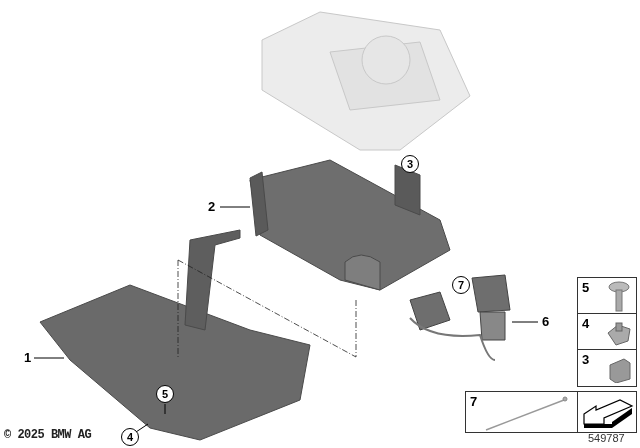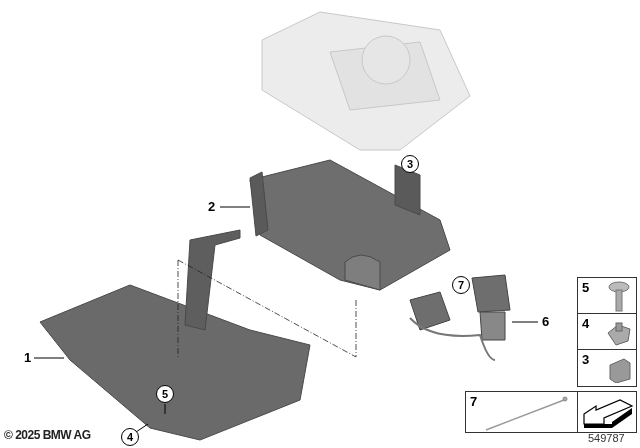--- a/index.html
+++ b/index.html
@@ -1,20 +1,20 @@
 <!DOCTYPE html>
 <html><head>
 <meta charset="utf-8">
 <style>
   html,body{margin:0;padding:0;background:#fff;}
   body{width:640px;height:448px;position:relative;overflow:hidden;font-family:"Liberation Sans",sans-serif;}
   .abs{position:absolute;}
   .callout{position:absolute;font-weight:bold;font-size:13px;color:#000;}
   .circ{position:absolute;width:16px;height:16px;border:1.5px solid #000;border-radius:50%;background:#fff;font-weight:bold;font-size:11px;text-align:center;line-height:16px;}
-  .copyright{position:absolute;left:4px;top:428px;font-size:12px;font-weight:bold;color:#222;letter-spacing:-0.5px;}
+  .copyright{position:absolute;left:4px;top:428px;font-size:12px;font-weight:bold;color:#222;letter-spacing:-0.5px;font-family:Liberation Mono, monospace;}
   .diagnum{position:absolute;left:588px;top:432px;font-size:11px;color:#333;text-align:center;}
   .legend-cell{position:absolute;border:1px solid #333;background:#fff;}
   .legend-num{position:absolute;left:4px;top:2px;font-weight:bold;font-size:13px;}
 </style>
 </head>
 <body>
 
 <svg class="abs" style="left:0;top:0" width="640" height="448">
 
   <g fill="#ececec" stroke="#c8c8c8" stroke-width="1">

